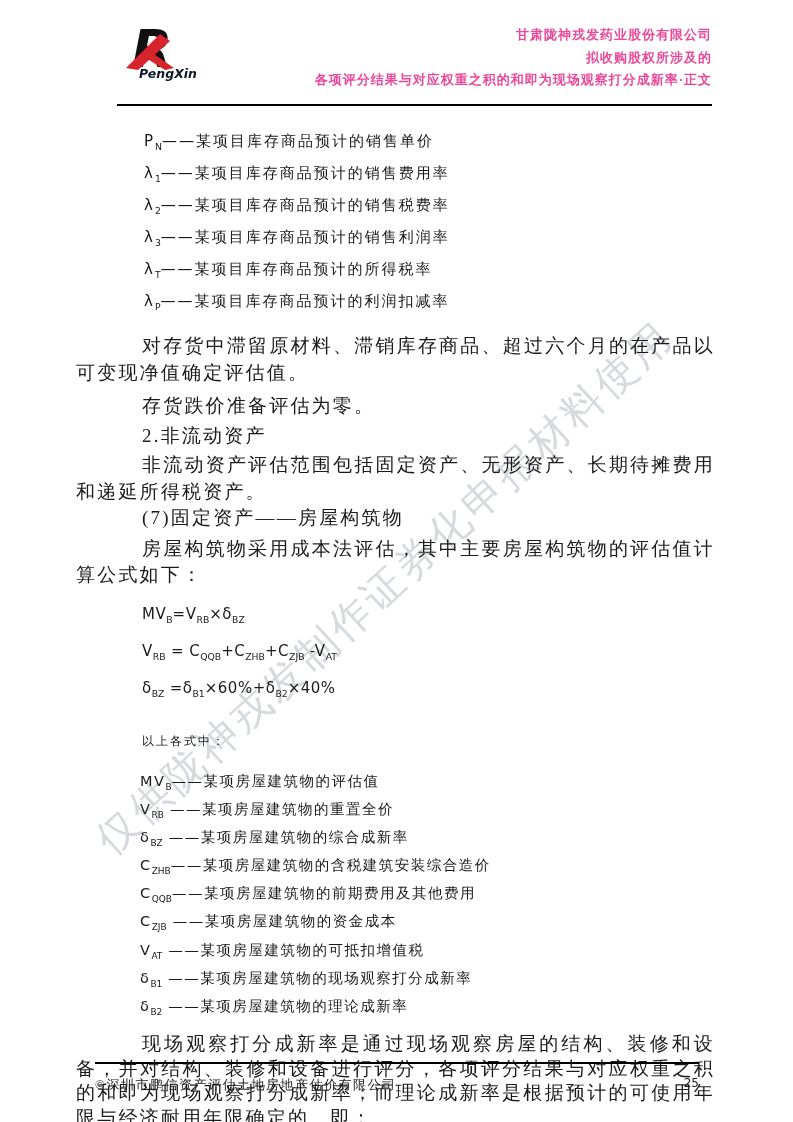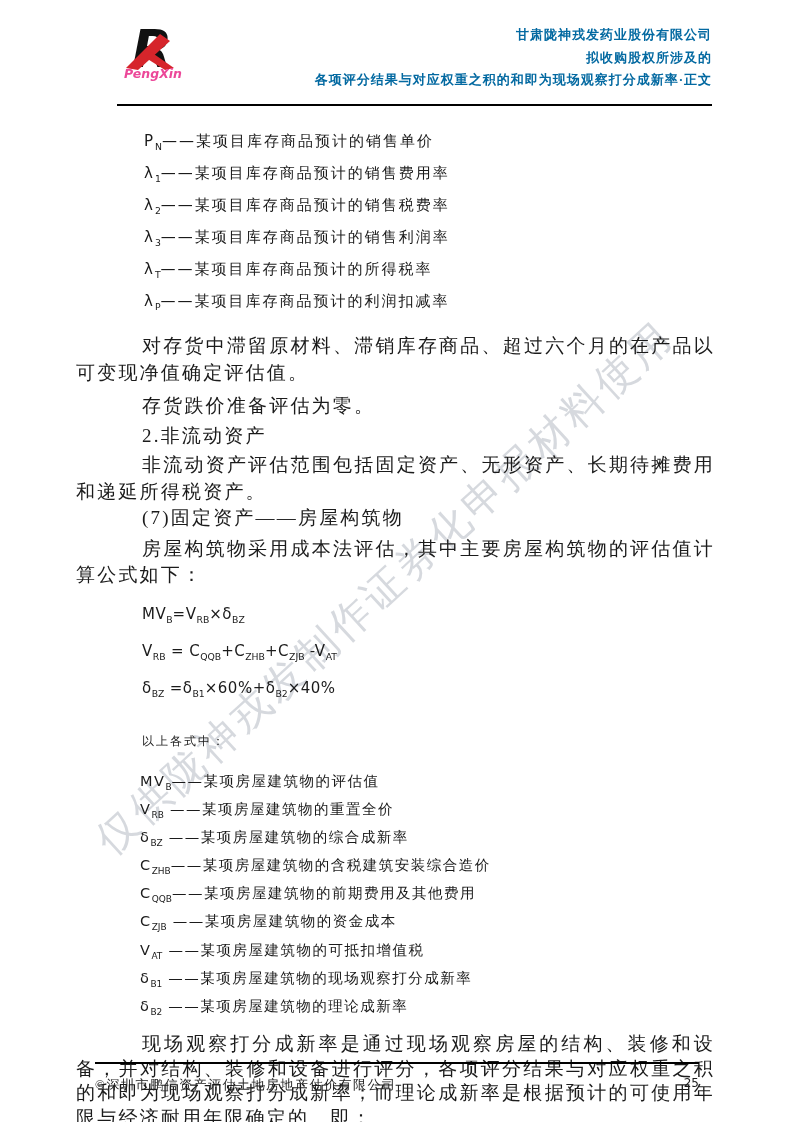--- a/index.html
+++ b/index.html
@@ -28,33 +28,34 @@
   .header{
     position:absolute;left:0;top:0;right:0;height:108px;z-index:2;
   }
   .logo{
     position:absolute;left:124px;top:24px;width:70px;height:58px;
   }
   .logo svg{display:block;}
   .logo-text{
     font-family:"DejaVu Sans","Liberation Sans",sans-serif;
     font-style:italic;font-weight:900;
-    font-size:12.5px;color:#ec4899;
+    font-size:12.5px;color:#0f172a;
     letter-spacing:0px;
     margin-top:-4px;
     transform:scaleY(1.05);
+    margin-left:15px;
   }
   .header-lines{
     position:absolute;right:81px;top:24px;
     text-align:right;
     font-size:13px;
     line-height:22.5px;
     font-weight:600;
     letter-spacing:1px;
-    color:#0369a1;
+    color:#ec4899;
   }
   .header-rule{
     position:absolute;left:117px;right:81px;top:104px;
     border-top:2.5px solid #000;
   }
   
   .content{
     position:absolute;left:76px;right:78px;top:128px;z-index:2;
   }
   .def-list .def-row{

